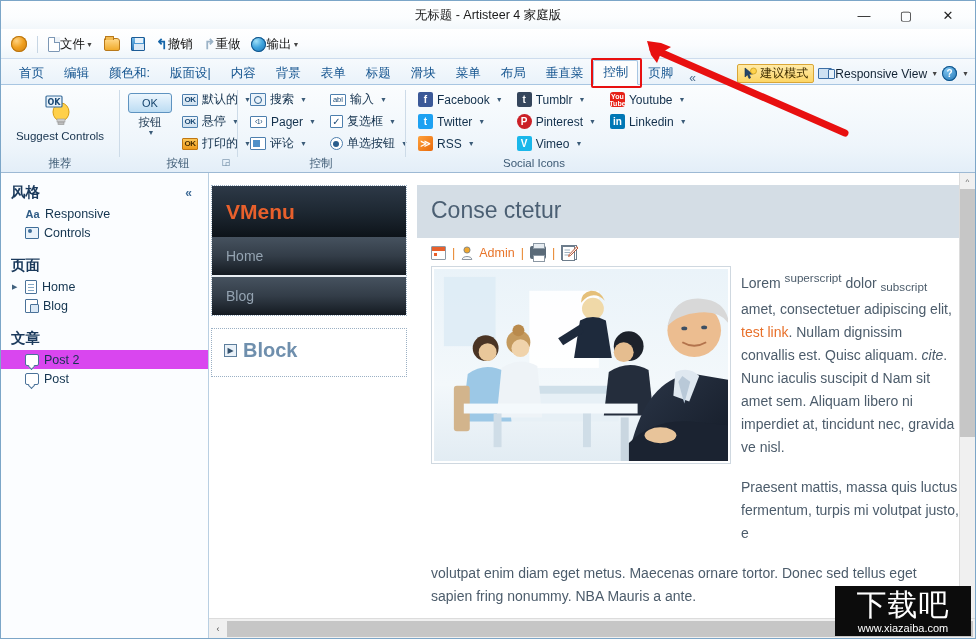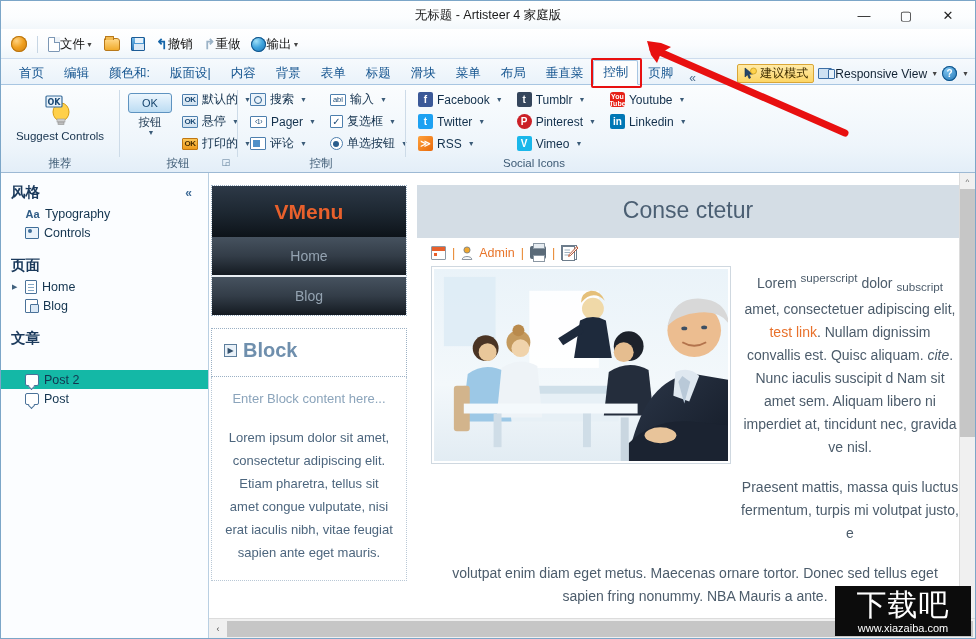--- a/index.html
+++ b/index.html
@@ -208,21 +208,21 @@
   }
   .dock-sec-title {
     font-size:14.5px; font-weight:bold; color:#1b3a5c; padding: 4px 8px 2px 10px;
     display:flex; align-items:center;
   }
   .dock-collapse { margin-left:auto; color:#3e6b97; font-size:12px; padding-right:8px; cursor:default; }
   .dock-item {
     display:flex;align-items:center;gap:5px; height:19px; padding-left:24px; font-size:12.5px;
     color:#13344f; cursor:default; white-space:nowrap;
   }
-  .dock-item.selected{background:#14b8a6;margin-top:20px; }
+  .dock-item.selected{background:#d946ef; }
   .dock-item .arrow{position:absolute; margin-left:-13px; font-size:7px;color:#41627f;}
   .dock-item-wrap{position:relative;}
   .ico-aa{font-size:11px;color:#2f5c86;font-weight:bold;width:15px;text-align:center;}
   .ico-ctrl{width:14px;height:12px;border:1px solid #3f6e99;background:#e9f2fa;border-radius:1px;position:relative;}
   .ico-ctrl::after{content:"";position:absolute;left:2px;top:1px;width:4px;height:4px;border-radius:50%;background:#3f6e99;}
   .ico-page{width:12px;height:14px;background:#fff;border:1px solid #4a7299;border-radius:1px;position:relative;}
   .ico-page::after{content:"";position:absolute;left:2px;top:3px;right:2px;height:1px;background:#85a9c7;box-shadow:0 3px 0 #85a9c7,0 6px 0 #85a9c7;}
   .ico-blog{width:13px;height:14px;background:#fff;border:1px solid #4a7299;border-radius:1px;position:relative;}
   .ico-blog::after{content:"";position:absolute;right:-2px;bottom:-1px;width:7px;height:7px;background:#dbe9f6;border:1px solid #4a7299;border-radius:1px;}
   .ico-post{width:14px;height:12px;border:1px solid #4a7299;background:#fff;border-radius:2px;position:relative;}
@@ -241,21 +241,21 @@
   .vsb-thumb{position:absolute;left:0;width:16px;background:#c6c6c6;}
   .hsb {
     height:20px; flex:0 0 20px; background:#f0f0f0; border-top:1px solid #dcdcdc;
     display:flex; align-items:center;
   }
   .hsb-arrow{width:18px;height:20px;display:flex;align-items:center;justify-content:center;font-size:9px;color:#505050;}
   .hsb-track{flex:1;height:20px;position:relative;}
   .hsb-thumb{position:absolute;top:2px;height:16px;background:#c6c6c6;}
 
   
-  .site { display:flex; flex:1; padding:12px 0 0 0; gap:0; min-width:0;text-align:center; }
+  .site { display:flex; flex:1; padding:12px 0 0 0; gap:0; min-width:0; }
   .site-left { width:198px; flex:0 0 198px; padding-left:2px; }
   .vmenu-box { border:1px dotted #9bb0c4; }
   .vmenu-head {
     background:linear-gradient(to bottom,#2d3947 0%,#1c2630 55%,#0d1319 100%);
     padding:14px 14px 13px 14px;
   }
   .vmenu-title{color:#e8602c;font-size:21px;font-weight:bold;}
   .vmenu-item {
     background:linear-gradient(to bottom,#46525f 0%,#333d48 50%,#141a21 100%);
     color:#94a3b1; font-size:14px; padding:11px 14px; border-bottom:2px solid #e9eef3;
@@ -541,21 +541,21 @@
   <div class="main">
 
     <div class="dock">
       <div class="dock-sec-title">
         <span>风格</span>
         <span class="dock-collapse">«</span>
       </div>
       <div class="dock-item-wrap">
           <div class="dock-item">
         <span class="ico-aa">Aa</span>
-        <span>Typography</span>
+        <span>Responsive</span>
       </div>
         </div>
       <div class="dock-item-wrap">
           <div class="dock-item">
         <span class="ico-ctrl"></span>
         <span>Controls</span>
       </div>
         </div>
 
       <div class="dock-sec-title" style="margin-top:10px">
@@ -604,25 +604,20 @@
               </div>
               <div class="vmenu-item">Home</div>
               <div class="vmenu-item" style="border-bottom:none">Blog</div>
             </div>
 
             <div class="block-box">
               <div class="block-title">
                 <span class="ico-blk">▶</span>
                 <span class="t">Block</span>
               </div>
-            </div>
-            <div class="block-body">
-              <div class="block-ph">Enter Block content here...</div>
-              <div style="height:16px"></div>
-              <div>Lorem ipsum dolor sit amet, consectetur adipiscing elit. Etiam pharetra, tellus sit amet congue vulputate, nisi erat iaculis nibh, vitae feugiat sapien ante eget mauris.</div>
             </div>
           </div>
 
           <div class="site-right">
             <div class="art-title-bar">
               <div class="art-title">Conse ctetur</div>
             </div>
             <div class="art-meta">
               <span class="ico-cal"></span>
               <span class="meta-sep">|</span>

